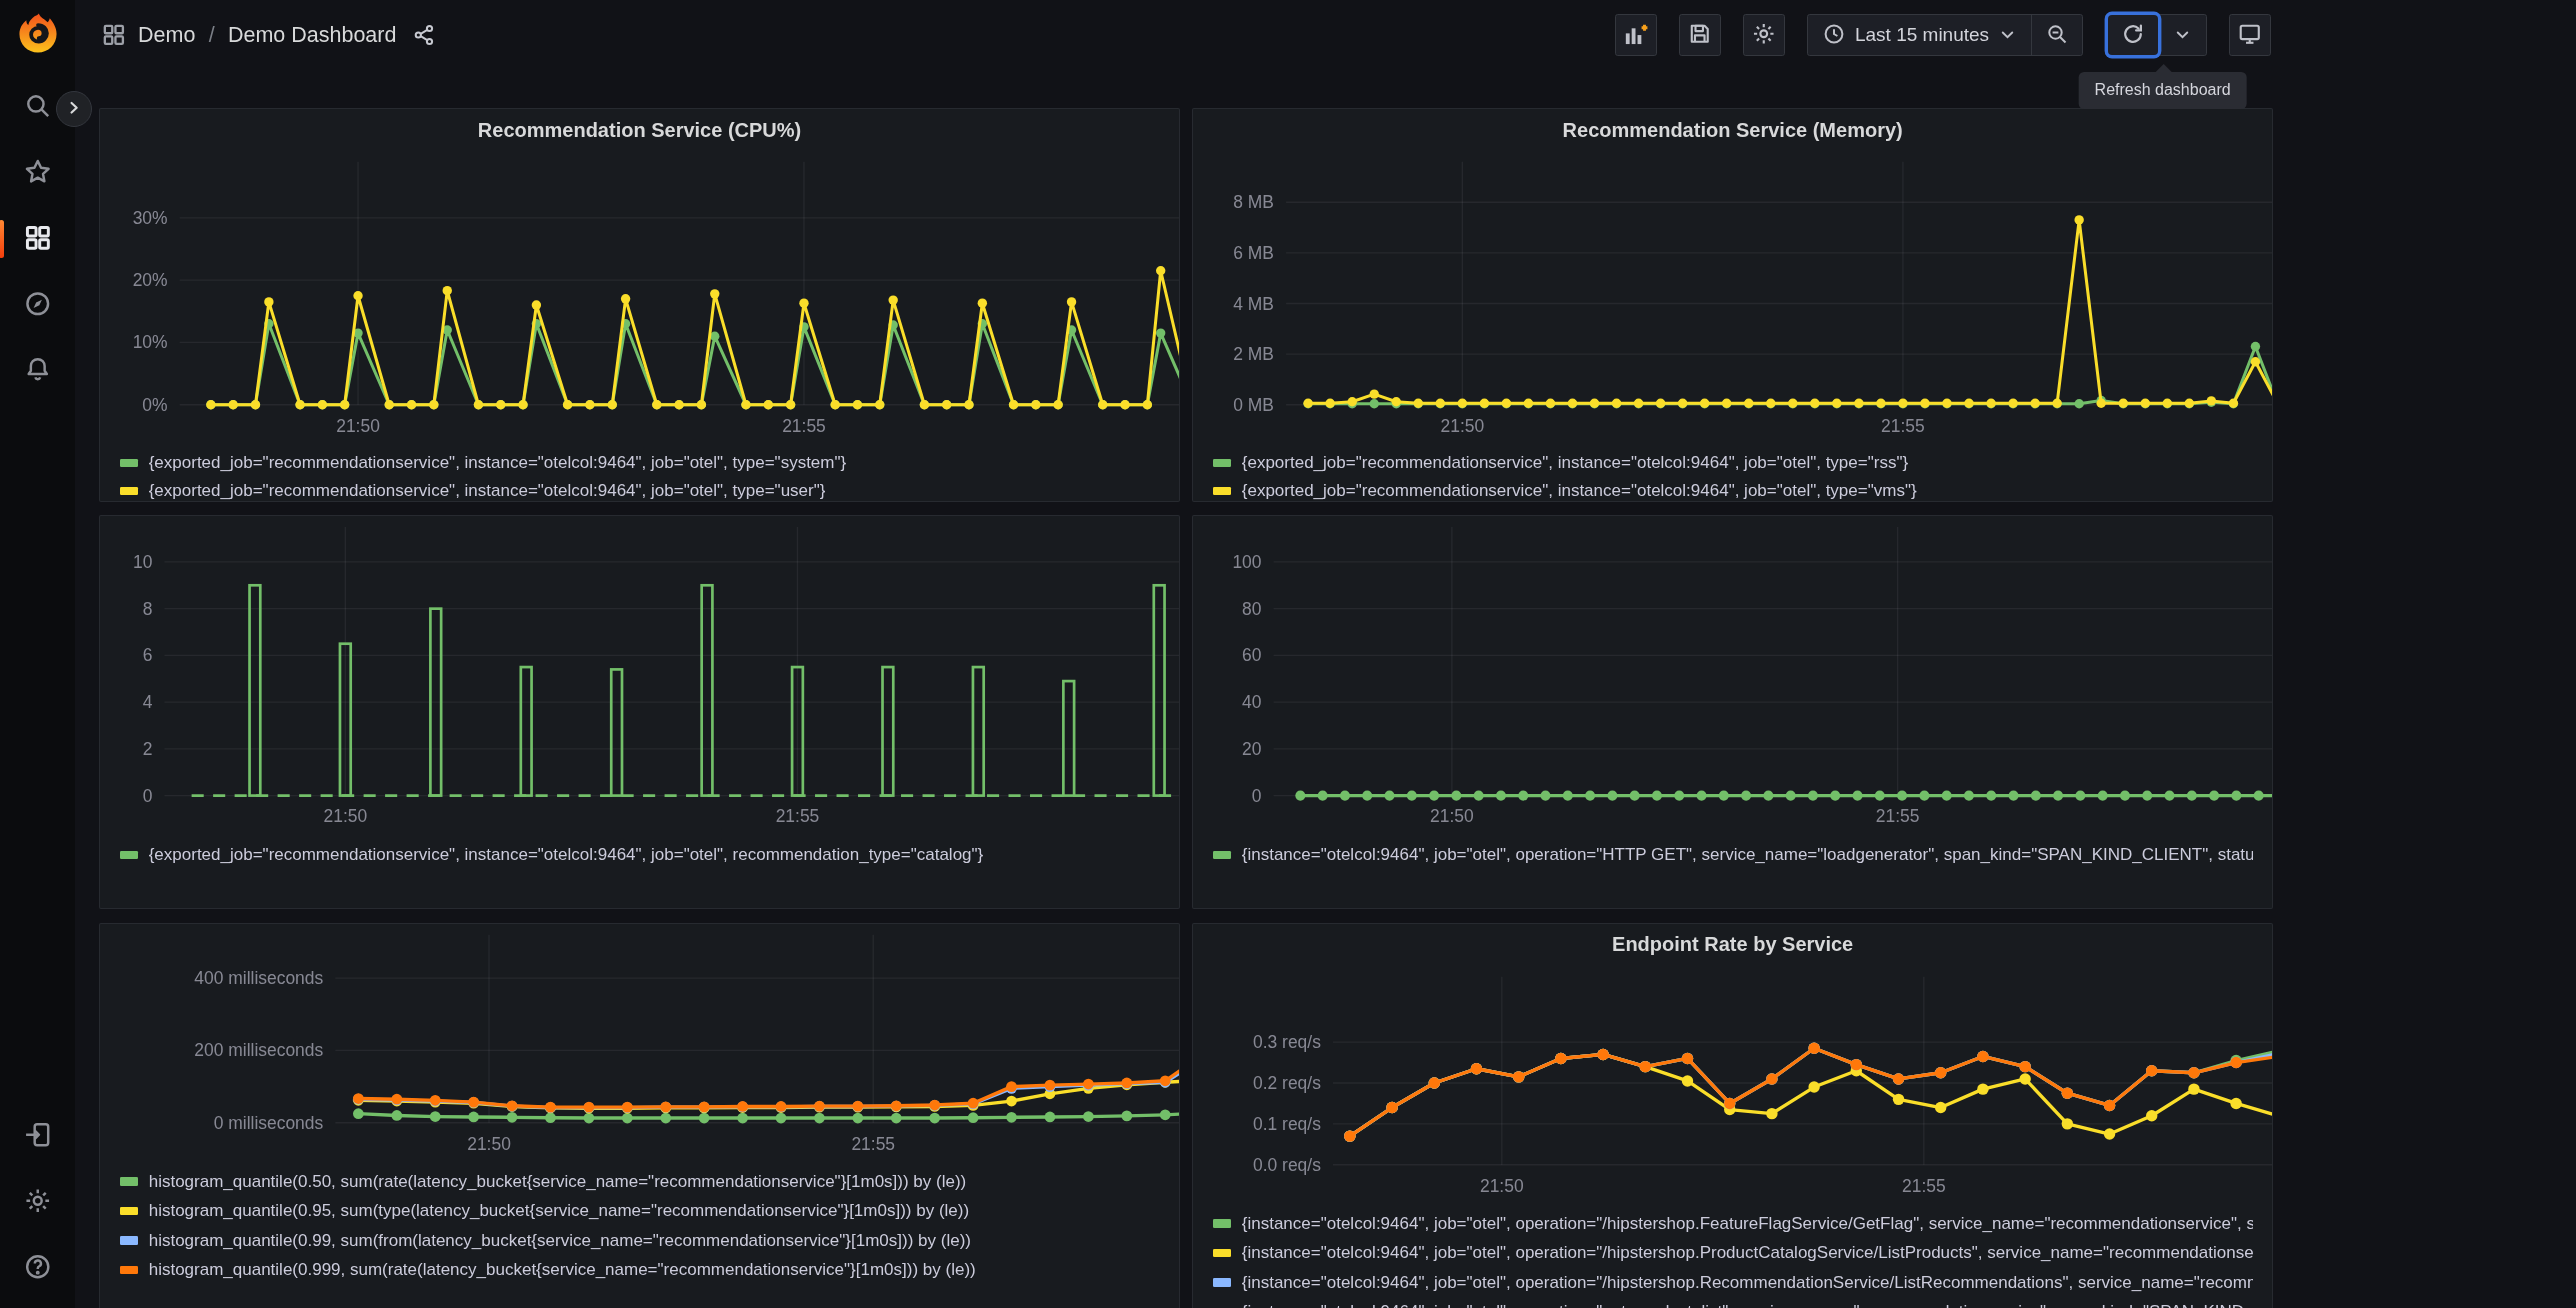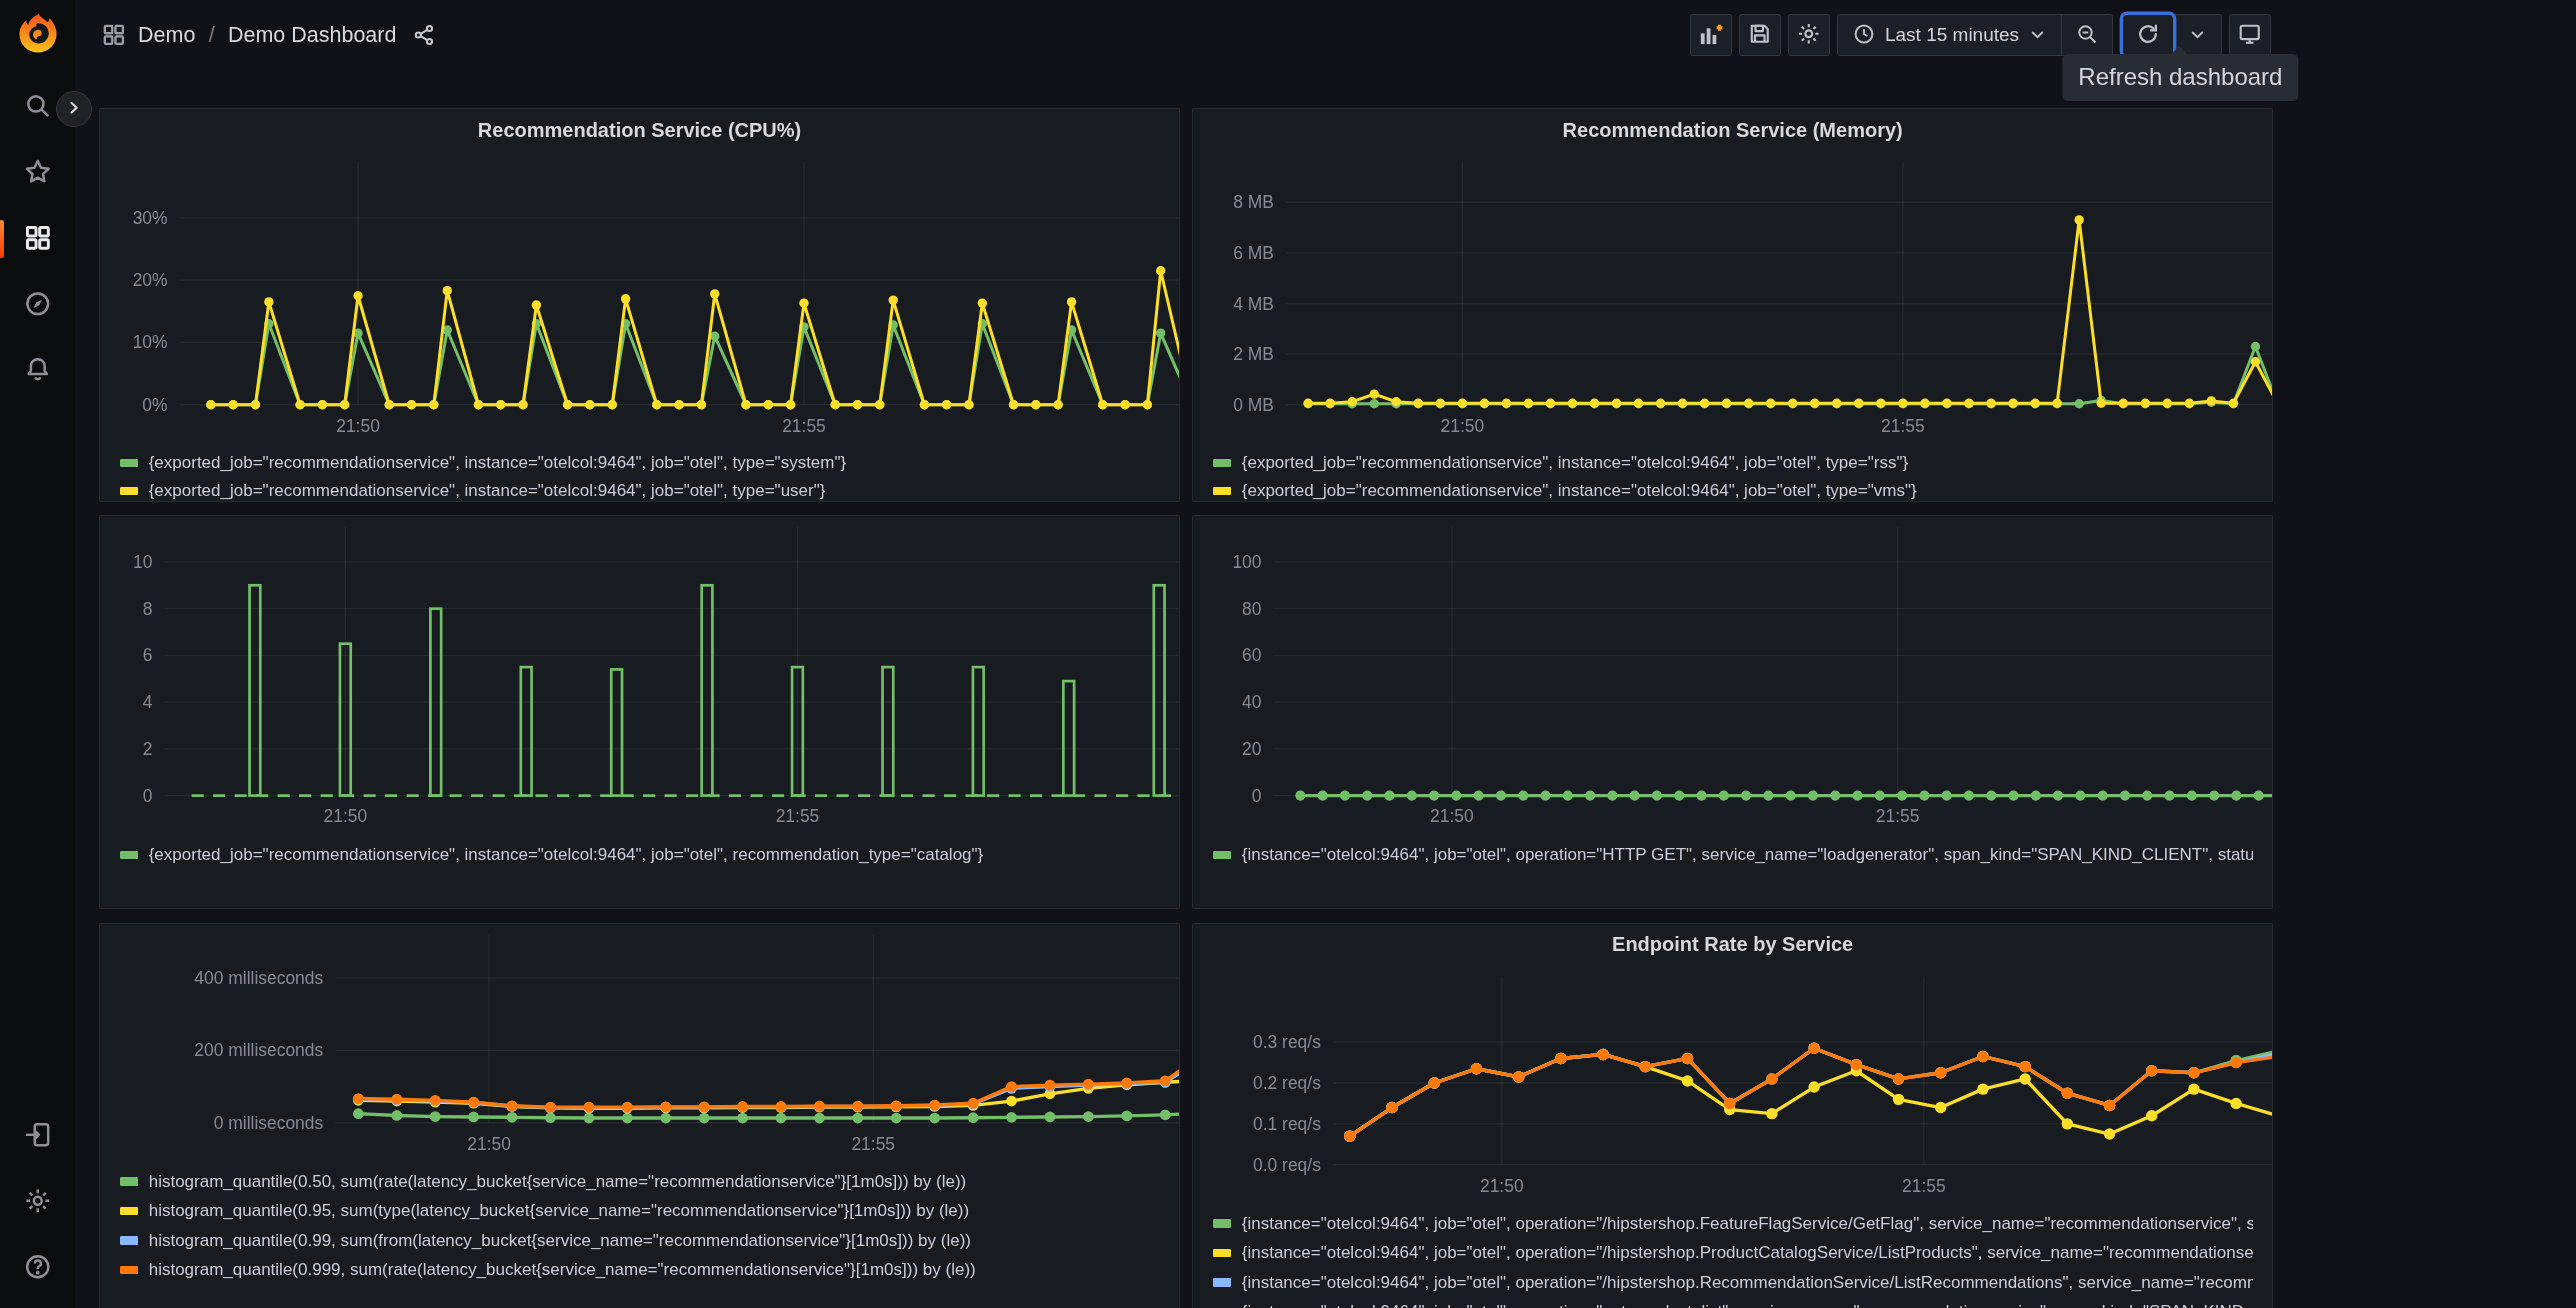--- a/index.html
+++ b/index.html
@@ -24,32 +24,32 @@
 
   
   .main { flex:1; min-width:0; display:flex; flex-direction:column; }
   .header { height:70px; display:flex; align-items:center; padding:0 17.5px 0 25.5px; flex-shrink:0; }
   .breadcrumb { display:flex; align-items:center; gap:12px; color:#d8d9da; font-size:21.5px; }
   .breadcrumb .sep { color:#7b7f87; margin:0 1.3px; }
   .breadcrumb .crumb { cursor:pointer; }
   .bc-icon { color:#9da0a8; display:flex; }
   .share-ic { color:#c7c9d1; display:flex; margin-left:4px; cursor:pointer; }
 
-  .toolbar { margin-left:auto; display:flex; align-items:center; gap:7px;border-radius:7px; }
+  .toolbar { margin-left:auto; display:flex; align-items:center; gap:22px;border-radius:7px; }
   .tb-btn { height:42px; min-width:42px; background:#1d1f26; border:0.7px solid #34373e; border-radius:2.7px;
     display:flex; align-items:center; justify-content:center; color:#bfc1c9; cursor:pointer; padding:0 6.7px; }
   .tb-group { height:42px; display:flex; align-items:stretch; background:#1d1f26;
     border:0.7px solid #34373e; border-radius:2.7px; color:#bfc1c9; }
   .tb-seg { display:flex; align-items:center; gap:9.4px; padding:0 13.4px; cursor:pointer; }
   .tb-div { width:0.7px; background:#34373e; }
   .time-label { font-size:19px; font-weight:500; color:#d3d4db; white-space:nowrap; }
   .refresh-wrap { position:relative; }
   .seg-refresh { border-radius:4px; box-shadow:0 0 0 3.4px #3871dc; margin:0 1.3px; }
-  .tooltip { position:absolute; top:40px; left:50%; transform:translateX(-46%); background:#2a2c33;
-    color:#d5d6dd; font-size:24px; padding:9.4px 16px; border-radius:5.4px; white-space:nowrap; z-index:20; }
+  .tooltip { position:absolute; top:58px; left:50%; transform:translateX(-46%); background:#2a2c33;
+    color:#d5d6dd; font-size:16px; padding:9.4px 16px; border-radius:5.4px; white-space:nowrap; z-index:20; }
   .tooltip::before { content:""; position:absolute; top:-8px; left:46%; border:8.7px solid transparent;
     border-bottom-color:#2a2c33; border-top:none; }
 
   
   .content { padding:38px 14.8px 0 24px; display:grid; grid-template-columns:1fr 1fr;
     grid-template-rows:394px 394px 564px; gap:13.4px 12px; }
   .panel { background:#181b1f; border:0.7px solid rgba(204,204,220,0.09); border-radius:2px;
     display:flex; flex-direction:column; overflow:hidden; }
   .panel-title { height:42px; display:flex; align-items:center; justify-content:center; flex-shrink:0;
     color:#d8d9da; font-size:20px; font-weight:600; cursor:pointer; }

